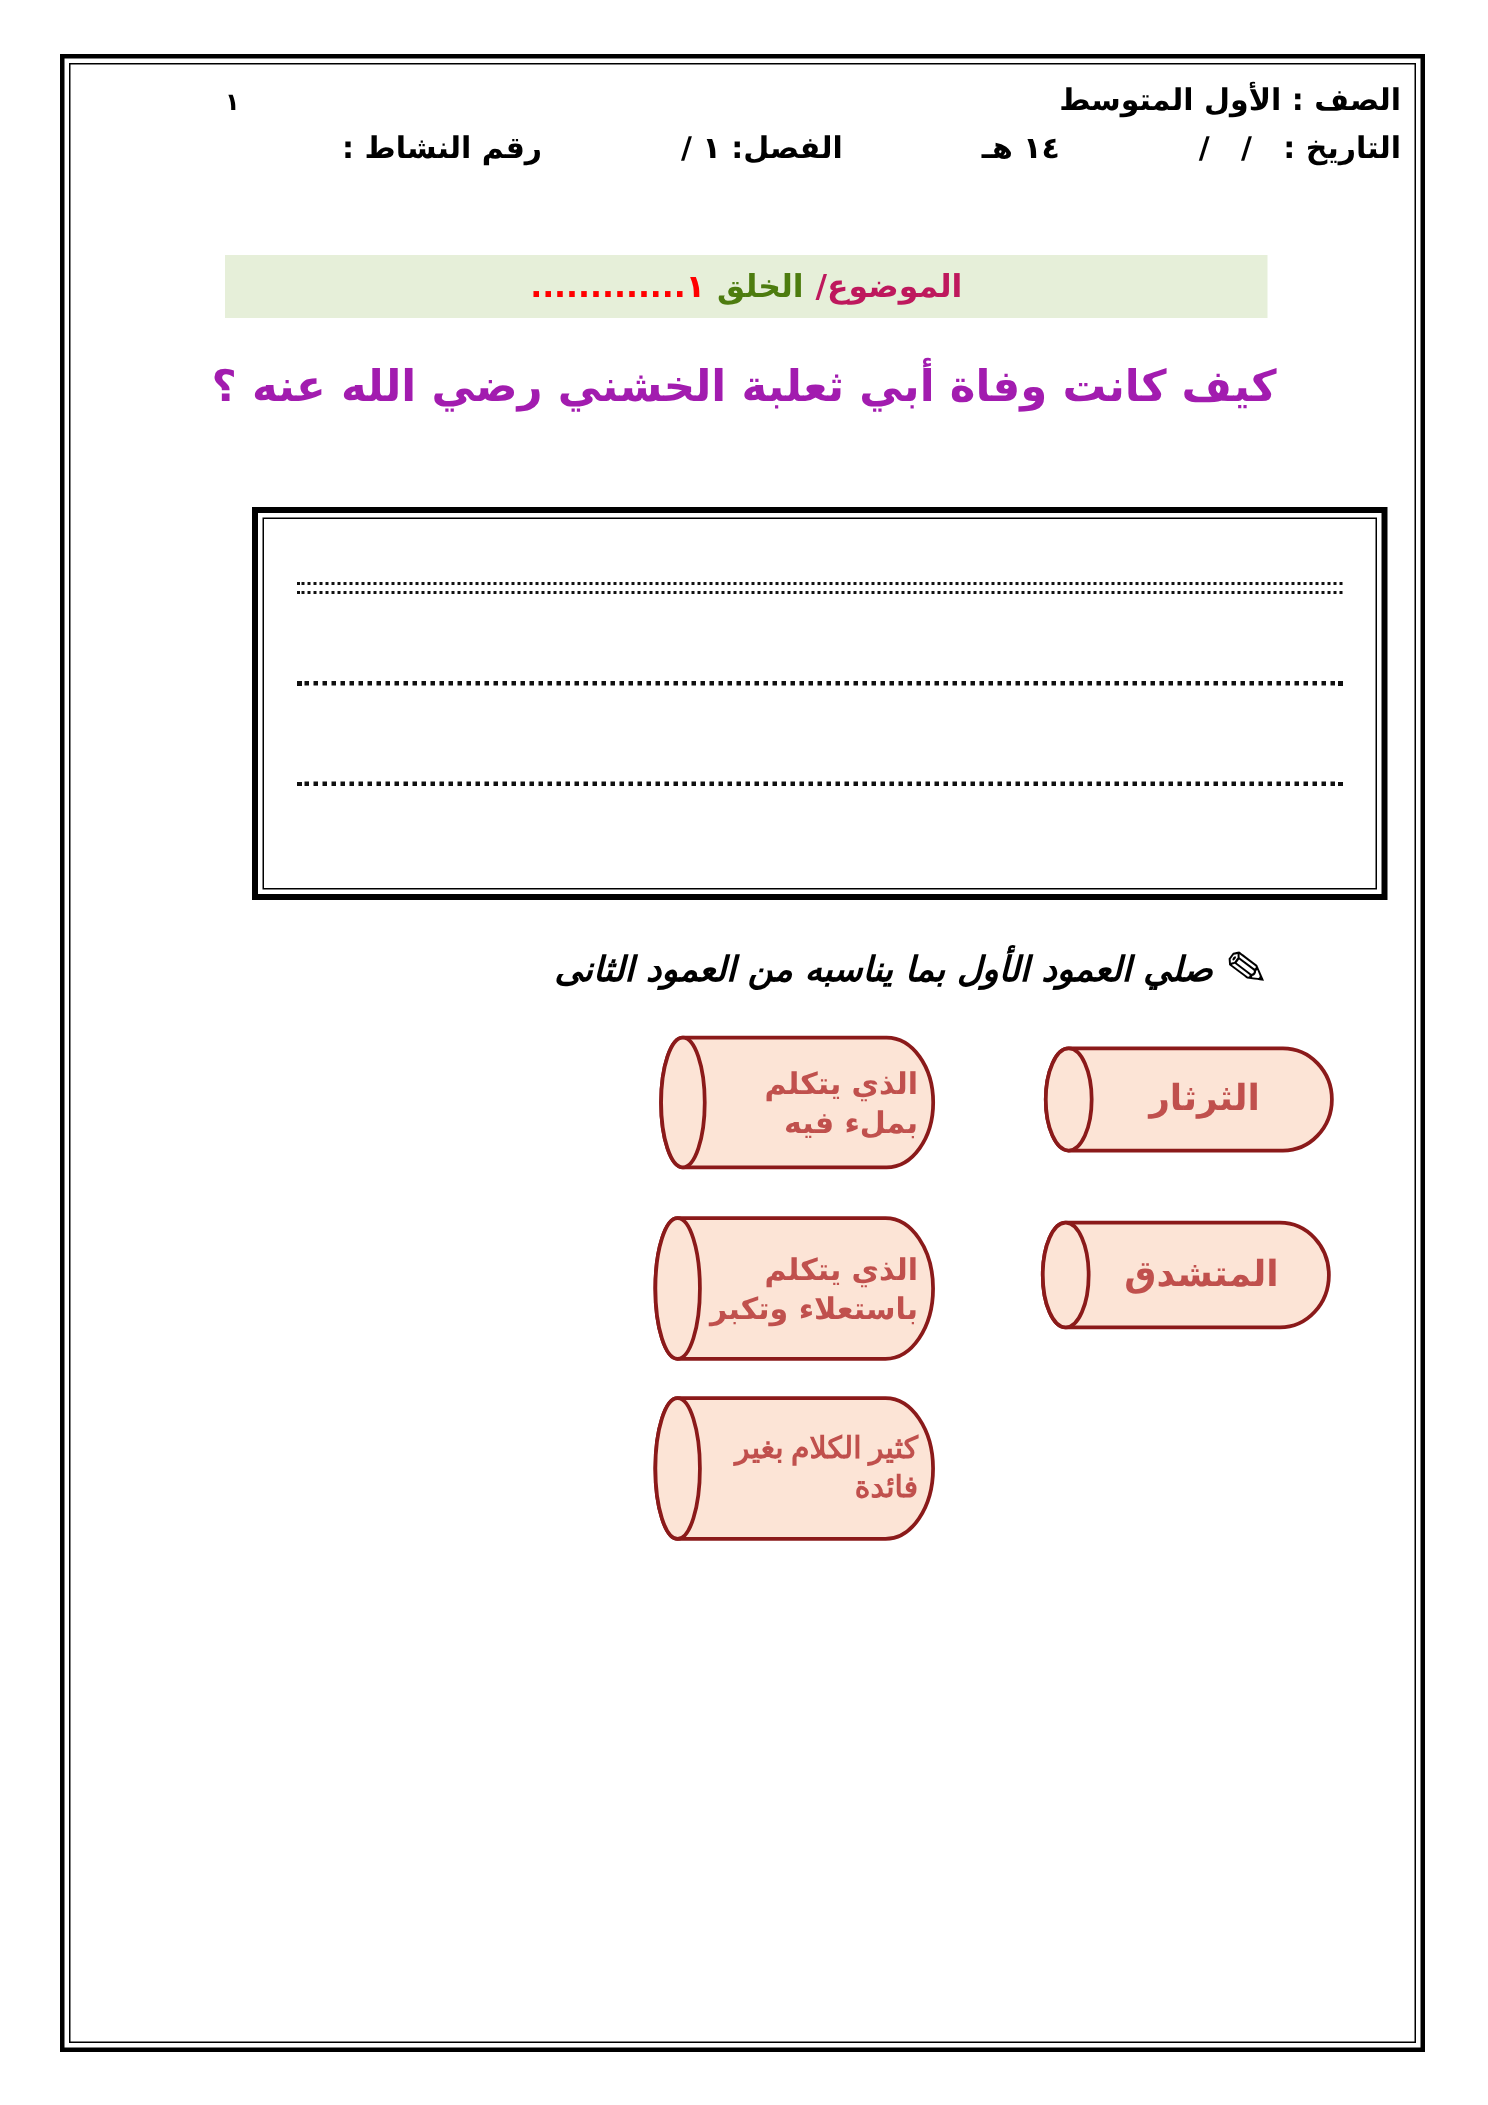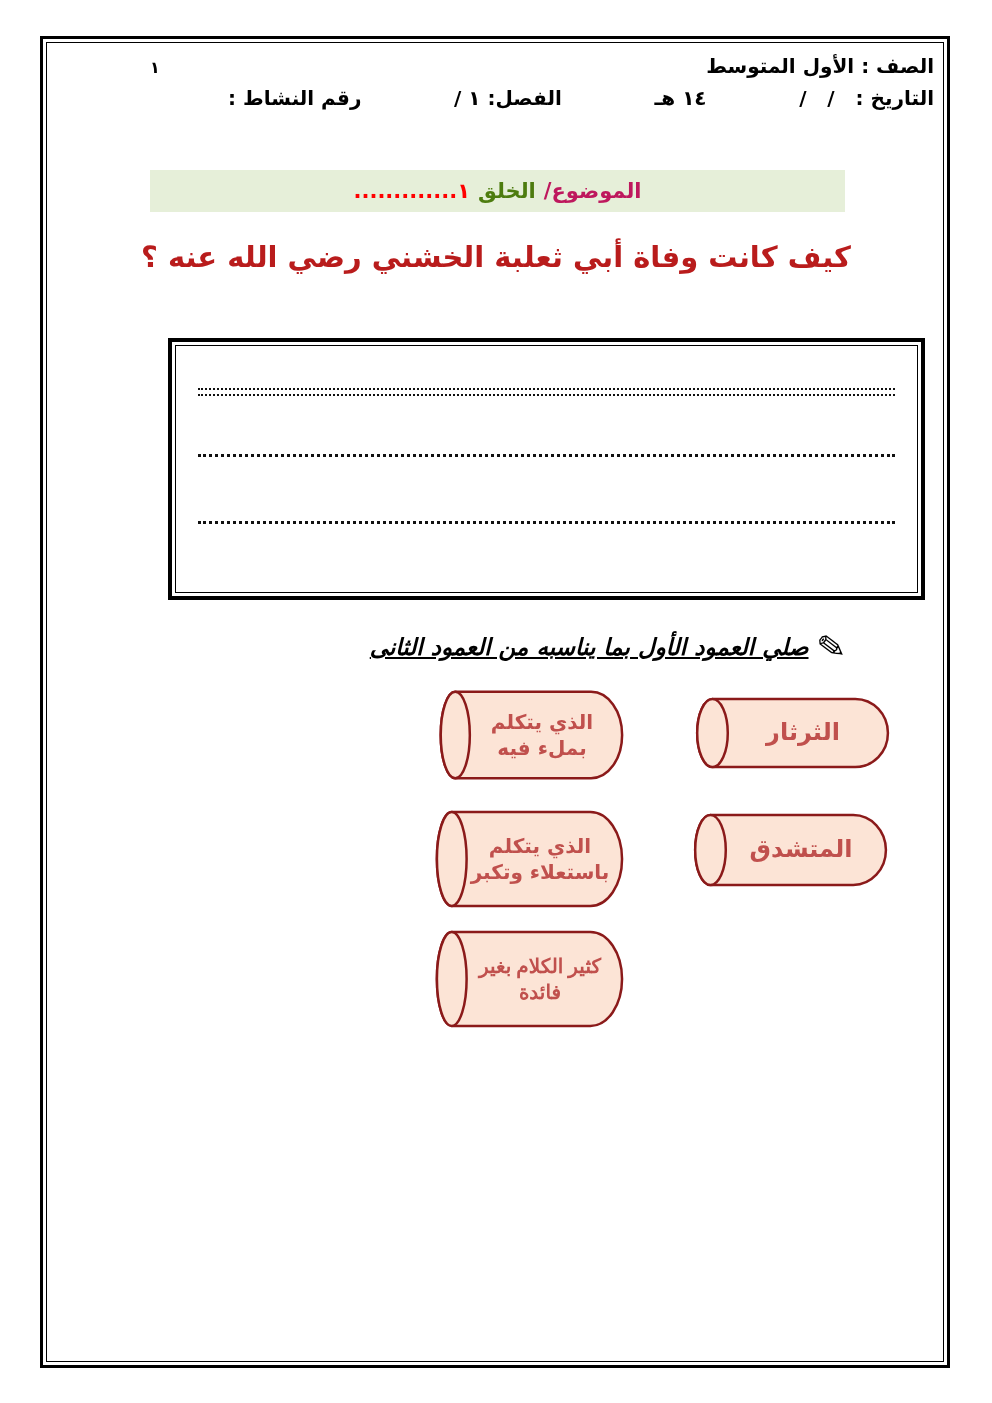--- a/index.html
+++ b/index.html
@@ -24,45 +24,45 @@
   
   .banner{position:absolute;left:150px;top:170px;width:695px;height:42px;background:#e6efd9;
           display:flex;align-items:center;justify-content:center;direction:rtl;gap:8px;
           font-size:21px;font-weight:bold;}
   .banner .lbl{color:#be185d;}
   .banner .topic{color:#4d7c0f;}
   .banner .numdots{color:#ff0000;letter-spacing:1px;}
 
   
   .question{position:absolute;left:0;right:0;top:240px;text-align:center;direction:rtl;
-            font-size:29px;font-weight:bold;color:#b91c1c;}
+            font-size:29px;font-weight:bold;color:#a21caf;}
 
   
   .answer-box{position:absolute;left:168px;top:338px;width:749px;height:254px;border:4px solid #000;}
   .answer-inner{position:absolute;inset:3px;border:1px solid #000;}
   .dline{position:absolute;left:22px;right:22px;}
   .dline1{top:42px;height:4px;border-top:2px dotted #111;border-bottom:2px dotted #111;}
   .dline2{top:108px;border-top:3px dotted #111;}
   .dline3{top:175px;border-top:3px dotted #111;}
 
   
   .instruction{position:absolute;top:630px;right:147px;direction:rtl;display:flex;
                align-items:center;gap:8px;color:#000;}
   .instruction .pencil{font-size:34px;line-height:1;transform:rotate(-8deg);}
   .instruction .txt{font-size:23px;font-weight:bold;font-style:italic;
-                    text-decoration:underline;letter-spacing:0.5px;}
+                    letter-spacing:0.5px;}
 
   
   .cyl{position:absolute;}
   .cyl svg{position:absolute;inset:0;width:100%;height:100%;overflow:visible;}
   .cyl svg path,.cyl svg ellipse{fill:#fce4d6;stroke:#8b1a1a;stroke-width:2.5;vector-effect:non-scaling-stroke;}
   .cyl-text{position:absolute;inset:0;padding:8px 14px 8px 40px;display:flex;align-items:center;
             justify-content:center;text-align:center;direction:rtl;color:#c0504d;
             font-weight:bold;line-height:1.3;}
-  .cyl-def .cyl-text{font-size:20px;}
+  .cyl-def .cyl-text{font-size:20px;text-align:right;}
   .cyl-term .cyl-text{font-size:24px;letter-spacing:0.5px;}
 </style>
 </head>
 <body>
 
 <div class="page">
 
   <div class="frame">
     <div class="frame-inner"></div>
   </div>

